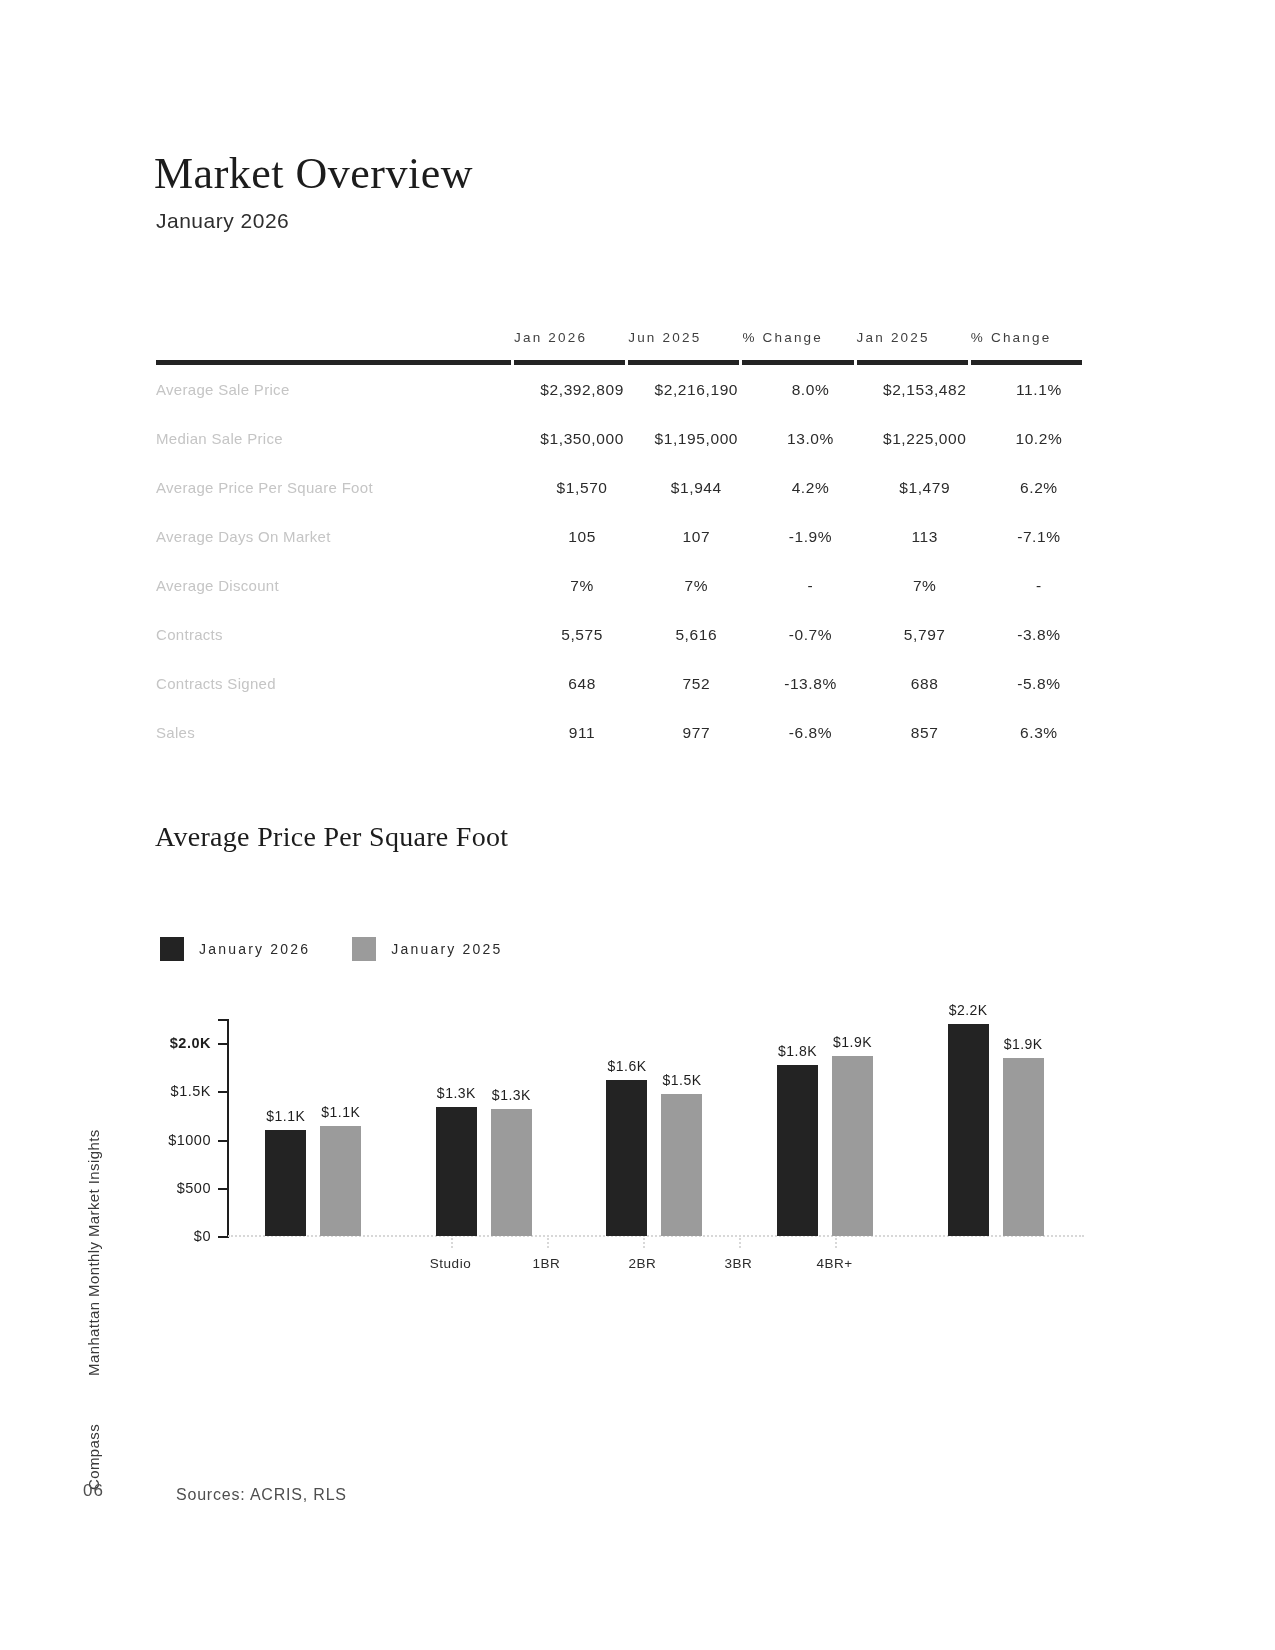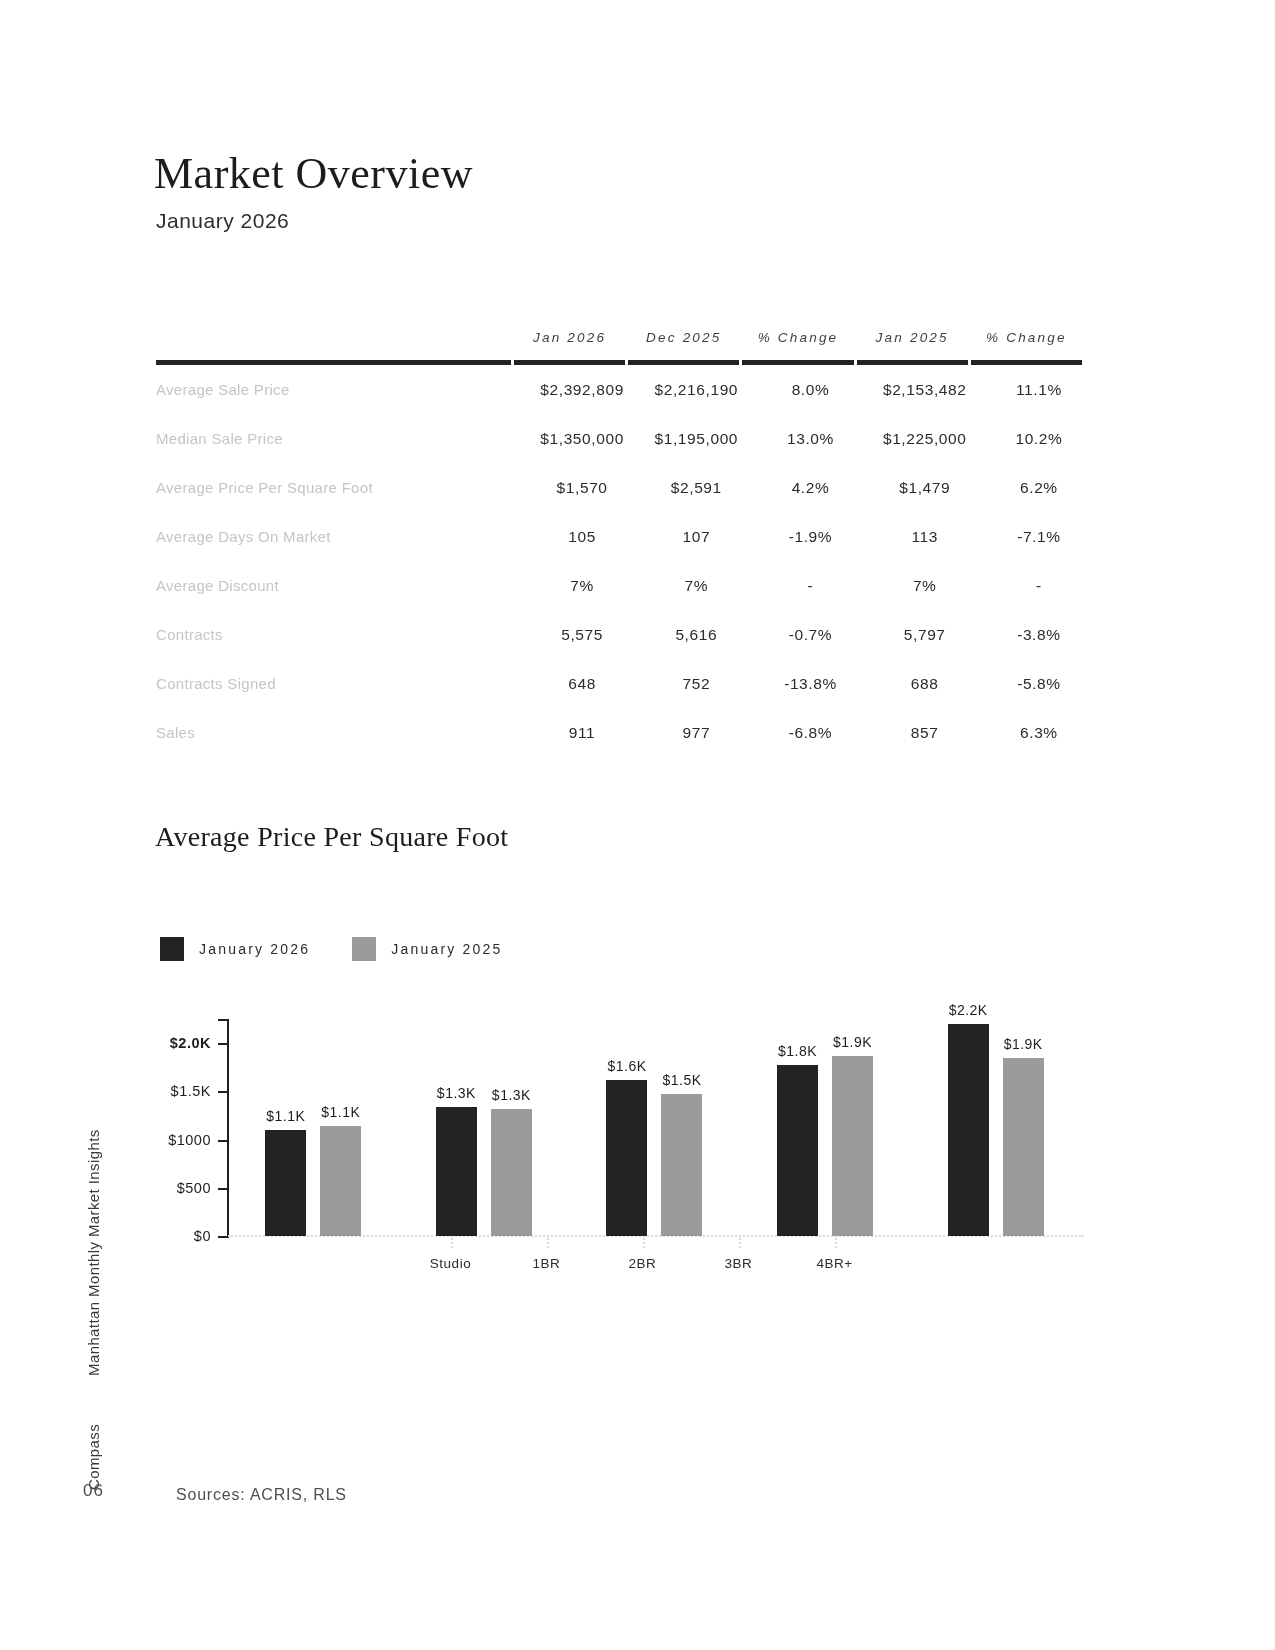--- a/index.html
+++ b/index.html
@@ -20,22 +20,22 @@
     position:absolute; left:145px; top:201px;
     font-size:21px; color:#2e2e2e; letter-spacing:0.5px;
   }
 
   
   .stats-table { position:absolute; left:145px; top:322px; width:926px; }
   .thead, .trow {
     display:grid; grid-template-columns:355px repeat(5, 1fr); column-gap:3px;
   }
   .th {
-    text-align:center; font-size:13.5px; letter-spacing:2.2px; color:#3f3f3f;
-    padding-bottom:15px; border-bottom:5px solid #232323; white-space:nowrap;font-style:italic;
+    font-size:13.5px; letter-spacing:2.2px; color:#3f3f3f;
+    padding-bottom:15px; border-bottom:5px solid #232323; white-space:nowrap;
   }
   .th.label-col { border-bottom:5px solid #232323; }
   .trow { height:49px; align-items:center;gap:28px; }
   .tlabel { font-size:15px; color:#c5c5c5; letter-spacing:0.3px; }
   .tval { text-align:center; font-size:15.5px; color:#2b2b2b; letter-spacing:0.6px; white-space:nowrap; }
 
   
   .chart-title {
     position:absolute; left:144px; top:813px;
     font-family:"Liberation Serif","DejaVu Serif",serif;
@@ -100,21 +100,21 @@
 
 <div class="page">
 
   <h1 class="page-title">Market Overview</h1>
   <div class="page-subtitle">January 2026</div>
 
   <div class="stats-table">
     <div class="thead" id="table-head">
       <div class="th label-col"></div>
     <div class="th">Jan 2026</div>
-        <div class="th">Dec 2025</div>
+        <div class="th">Jun 2025</div>
         <div class="th">% Change</div>
         <div class="th">Jan 2025</div>
         <div class="th">% Change</div>
       </div>
     <div id="table-body">
         <div class="trow">
           <div class="tlabel">Average Sale Price</div>
           <div class="tval">$2,392,809</div>
           <div class="tval">$2,216,190</div>
           <div class="tval">8.0%</div>
@@ -125,21 +125,21 @@
           <div class="tlabel">Median Sale Price</div>
           <div class="tval">$1,350,000</div>
           <div class="tval">$1,195,000</div>
           <div class="tval">13.0%</div>
           <div class="tval">$1,225,000</div>
           <div class="tval">10.2%</div>
         </div>
         <div class="trow">
           <div class="tlabel">Average Price Per Square Foot</div>
           <div class="tval">$1,570</div>
-          <div class="tval">$2,591</div>
+          <div class="tval">$1,944</div>
           <div class="tval">4.2%</div>
           <div class="tval">$1,479</div>
           <div class="tval">6.2%</div>
         </div>
         <div class="trow">
           <div class="tlabel">Average Days On Market</div>
           <div class="tval">105</div>
           <div class="tval">107</div>
           <div class="tval">-1.9%</div>
           <div class="tval">113</div>

